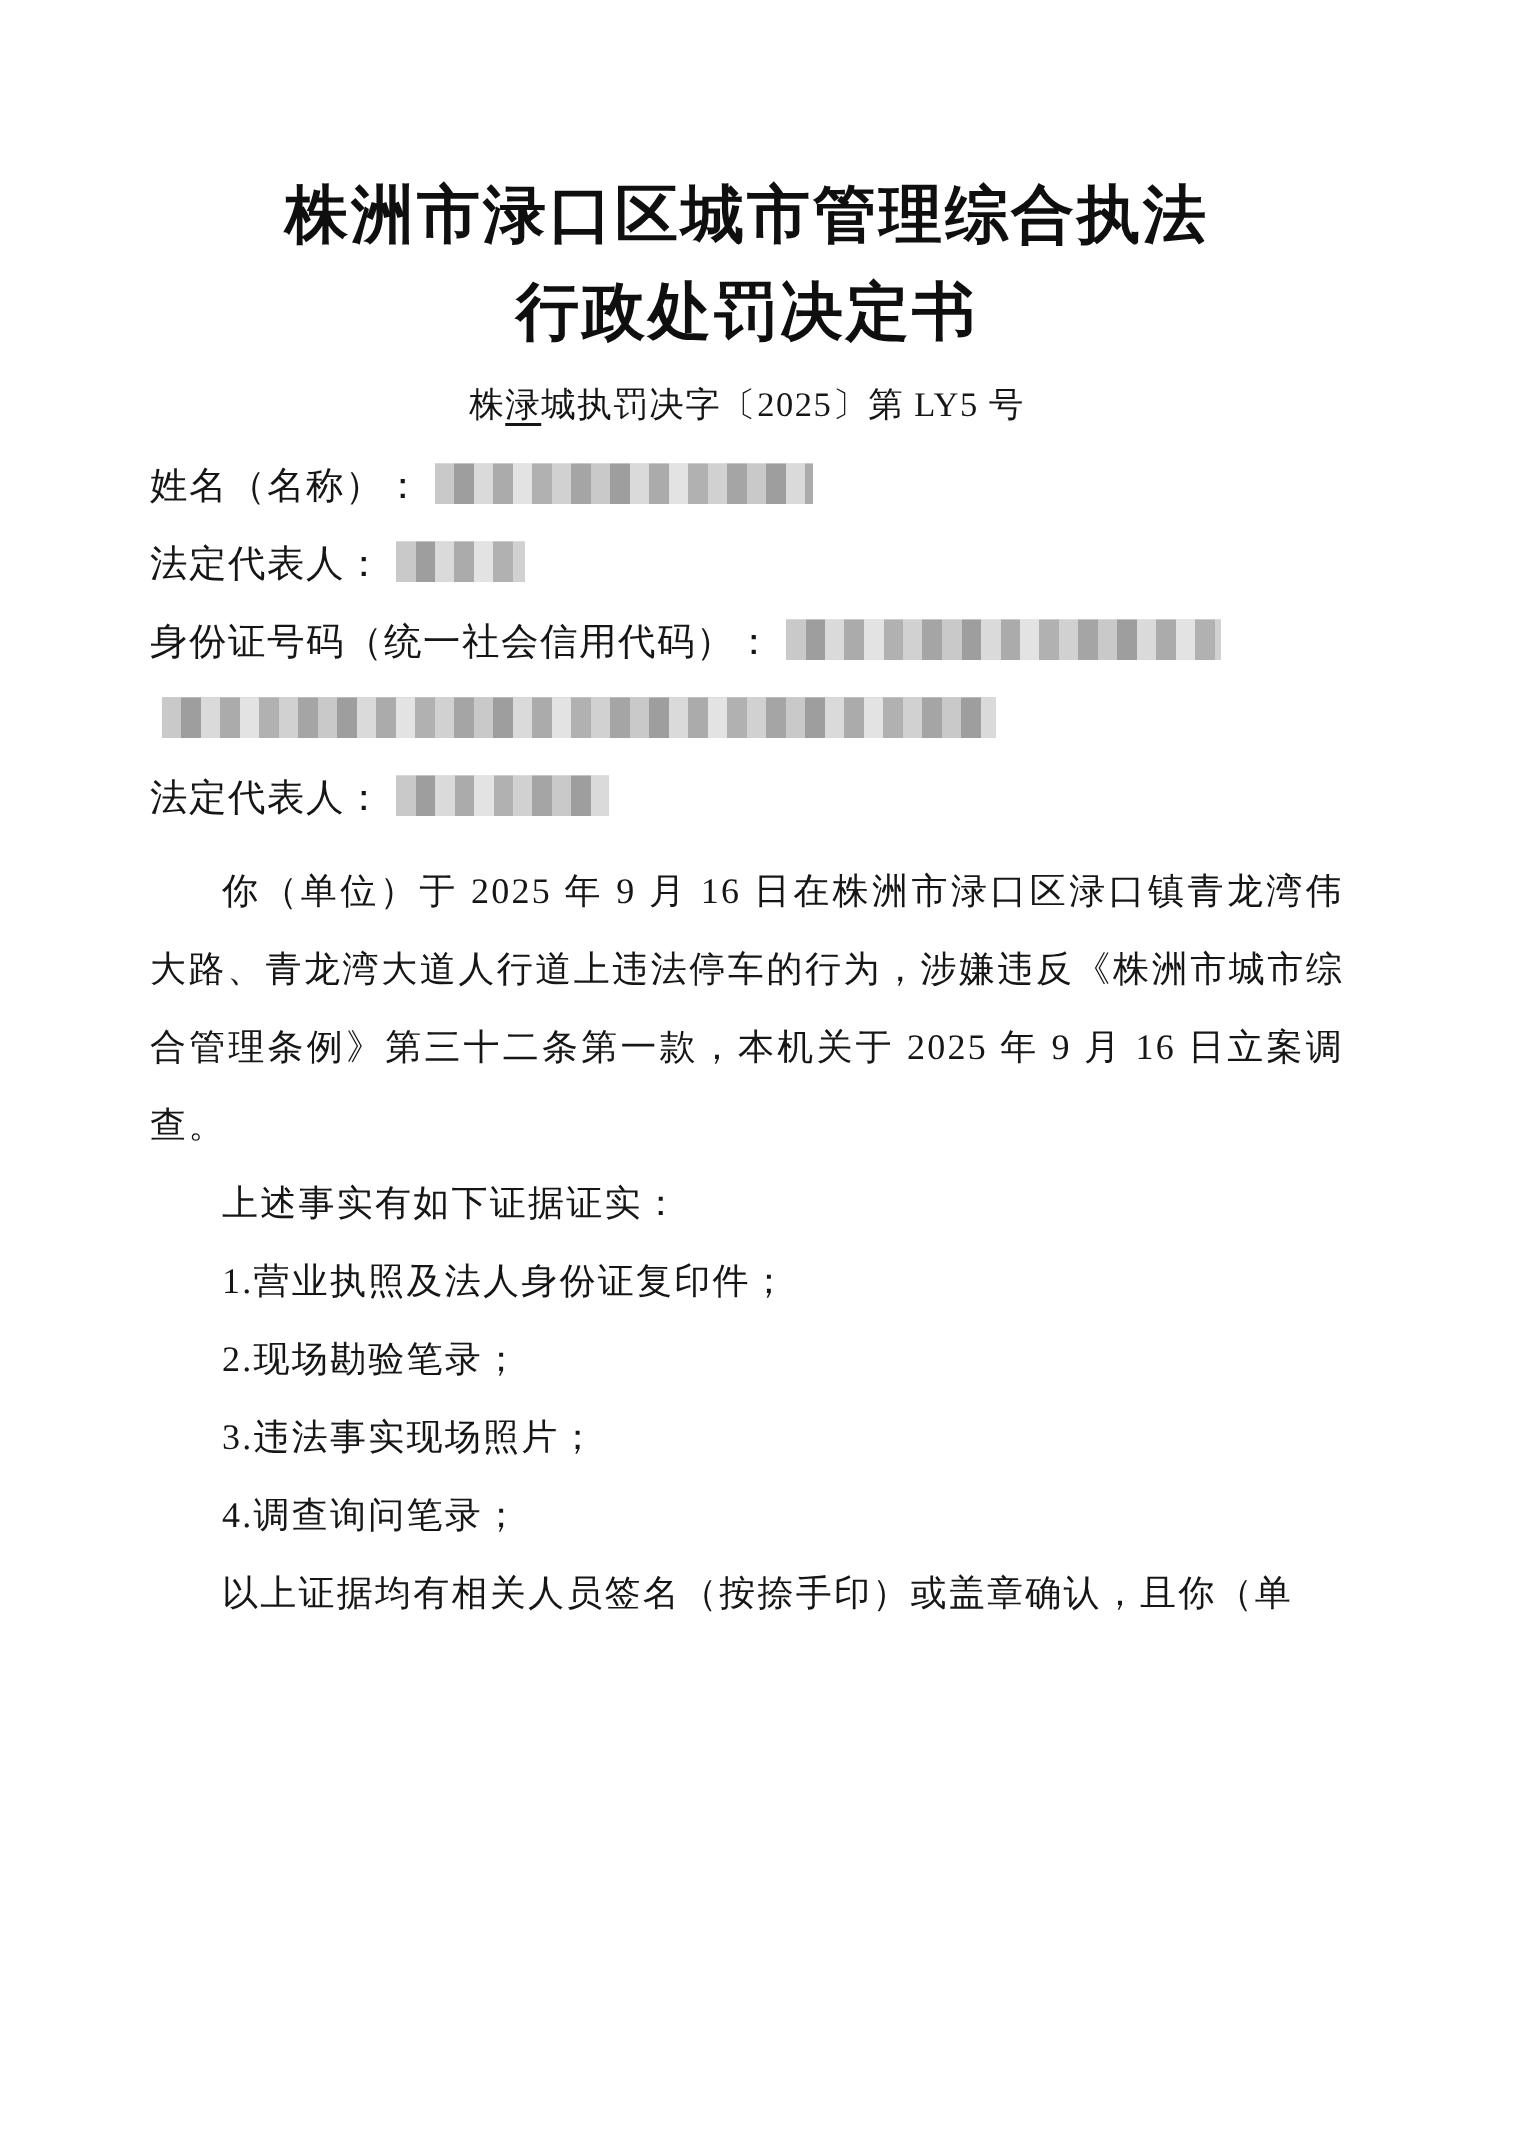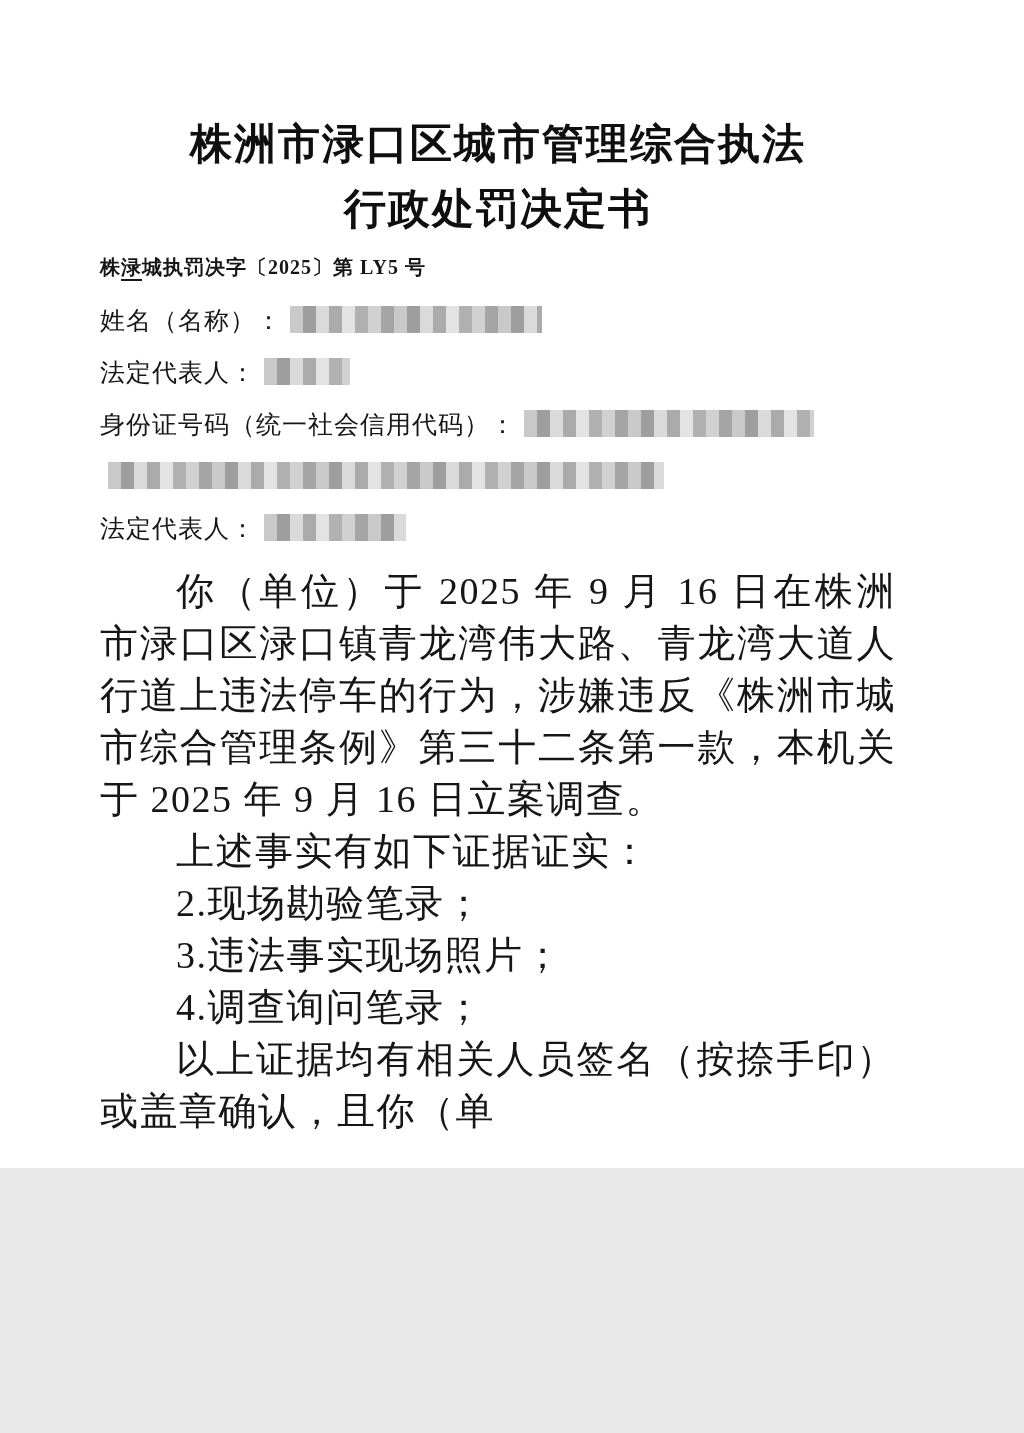--- a/index.html
+++ b/index.html
@@ -1,41 +1,41 @@
 <!DOCTYPE html>
 <html><head>
 <meta charset="utf-8">
 <style>
   * { margin:0; padding:0; box-sizing:border-box; }
   html,body { background:#e8e8e8; }
   .page {
     position:relative;
-    width:1024px; height:1168px;
+    width:1024px; height:1433px;
     margin:0 auto;
     background:#ffffff;
     overflow:hidden;
     font-family:"Liberation Serif","DejaVu Serif",serif;
     color:#161616;
   }
   .content {
     padding:112px 128px 0 100px; 
   }
   .title {
     text-align:center;
     font-size:42px;
     font-weight:700;
     line-height:1.55;
     letter-spacing:2px;
     color:#0f0f0f;
   }
   .doc-number {
     margin-top:12px;
-    text-align:left;
-    font-size:20px;
-    font-weight:700;
+    text-align:center;
+    font-size:23px;
+    font-weight:400;
     letter-spacing:1px;
     white-space:nowrap;
   }
   .doc-number .u { text-decoration:underline; text-underline-offset:5px; }
   .fields { margin-top:14px; font-size:25px; letter-spacing:1px; }
   .field-row { line-height:52px; white-space:nowrap; }
   .field-label { font-weight:400; }
   
   .mosaic {
     display:inline-block;
@@ -52,21 +52,21 @@
         rgba(255,255,255,0.55) 0 9px, rgba(255,255,255,0) 9px 18px,
         rgba(0,0,0,0.10) 18px 27px);
   }
   .m-name  { width:252px; }
   .m-id    { width:290px; }
   .m-rep   { width:86px;  }
   .m-addr  { width:556px; }
   .m-phone { width:142px; }
   .body-text { margin-top:10px; }
   .para {
-    font-size:38px;
+    font-size:24px;
     line-height:52px;
     letter-spacing:1.5px;
     text-align:justify;
     text-indent:2em;
     color:#161616;
   }
 </style>
 </head>
 <body>
 
@@ -94,20 +94,21 @@
         <span class="mosaic m-addr"></span>
       </div>
       <div class="field-row">
         <span class="field-label">法定代表人：</span><span class="mosaic m-phone"></span>
       </div>
     </div>
 
     <div class="body-text">
       <p class="para">你（单位）于 2025 年 9 月 16 日在株洲市渌口区渌口镇青龙湾伟大路、青龙湾大道人行道上违法停车的行为，涉嫌违反《株洲市城市综合管理条例》第三十二条第一款，本机关于 2025 年 9 月 16 日立案调查。</p>
       <p class="para">上述事实有如下证据证实：</p>
+      <p class="para">1.营业执照及法人身份证复印件；</p>
       <p class="para">2.现场勘验笔录；</p>
       <p class="para">3.违法事实现场照片；</p>
       <p class="para">4.调查询问笔录；</p>
       <p class="para">以上证据均有相关人员签名（按捺手印）或盖章确认，且你（单</p>
     </div>
 
   </div>
 </div>
 
 </body></html>

